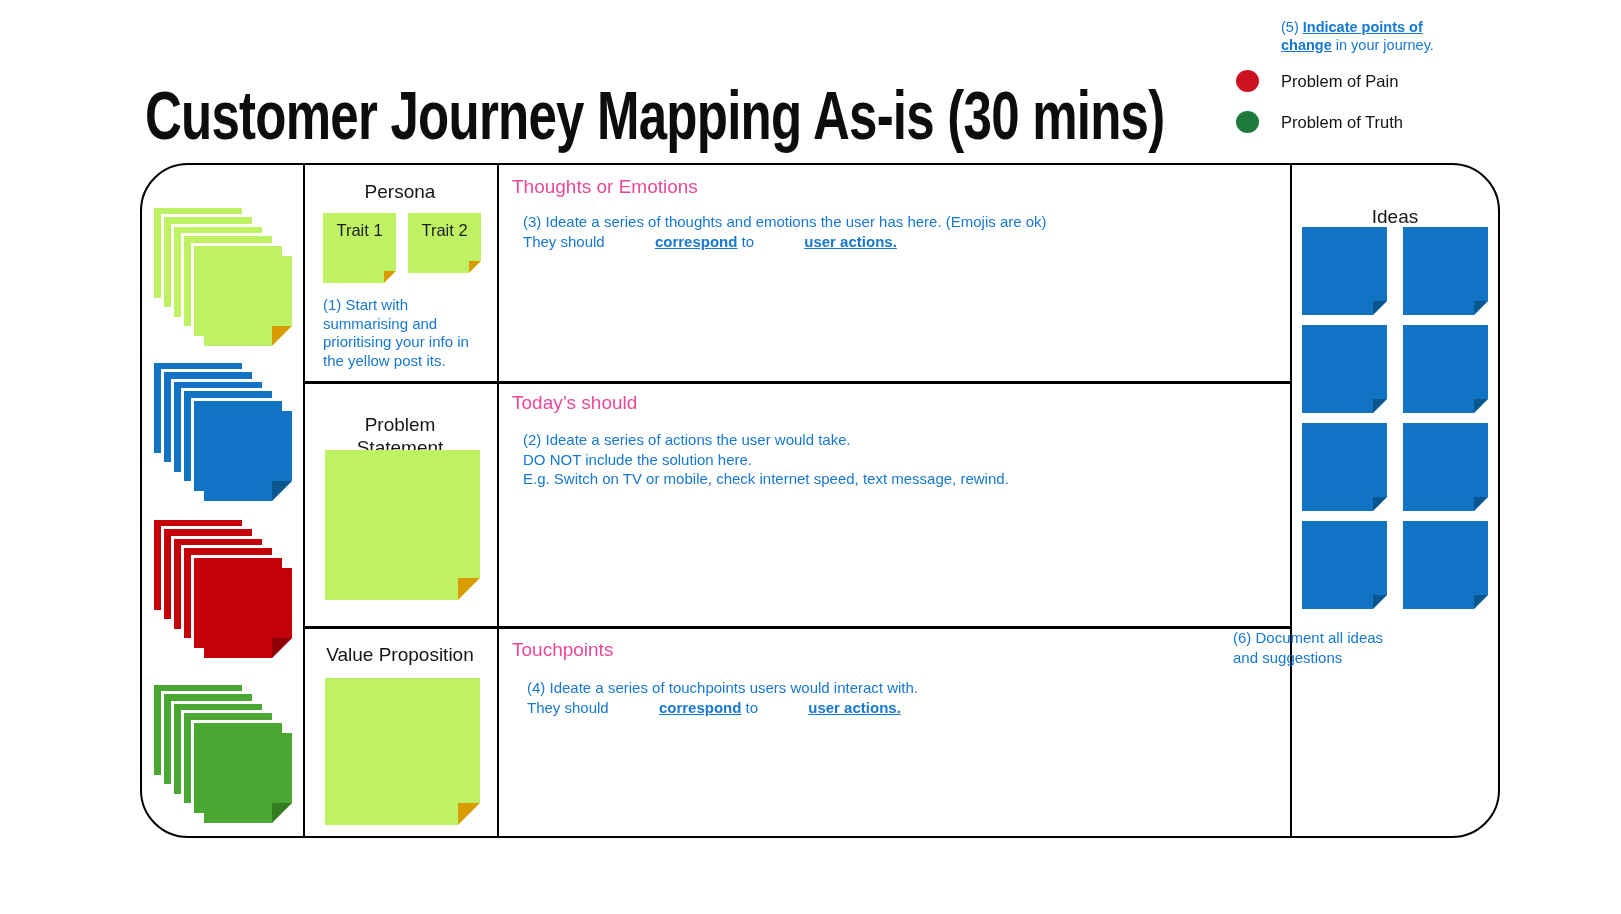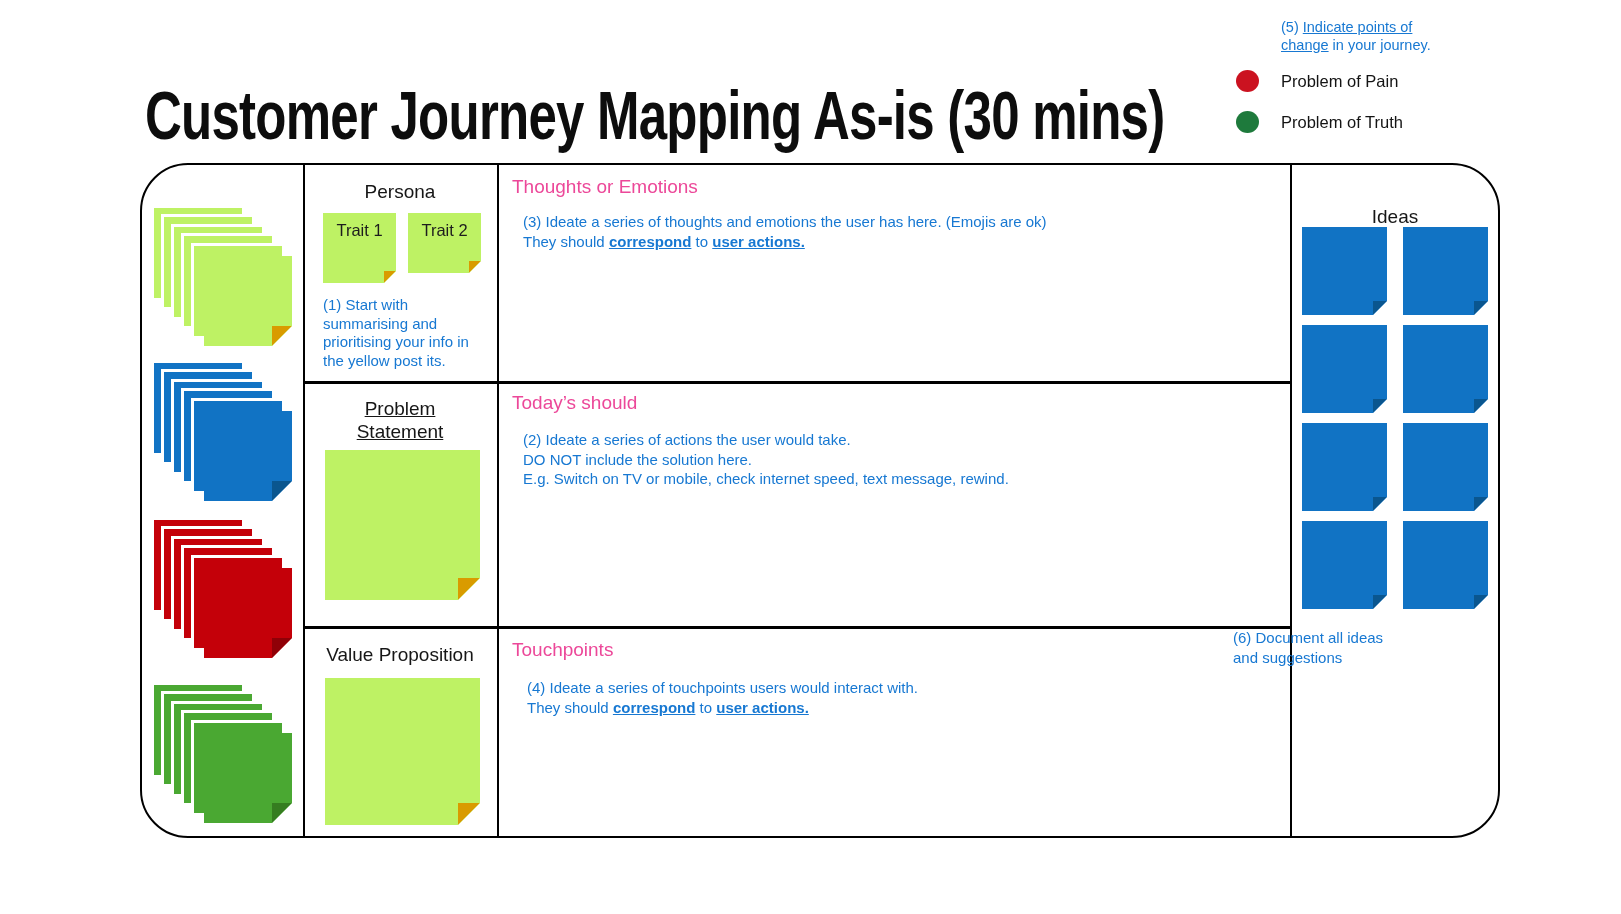--- a/index.html
+++ b/index.html
@@ -7,21 +7,21 @@
               font-family:"Liberation Sans", sans-serif; }
 
   
   .title { position:absolute; left:145px; top:78px; font-size:68px; line-height:74px;
            font-weight:700; letter-spacing:-1px; color:#0d0d0d; white-space:nowrap;
            transform:scaleX(0.75); transform-origin:0 0; }
 
   
   .legend-note { position:absolute; left:1281px; top:18px; width:162px;
                  font-size:14.5px; line-height:18px; color:#1778d2; font-weight:500; }
-  .legend-note .em { font-weight:400; text-decoration:underline;text-align:center; }
+  .legend-note .em { font-weight:700; text-decoration:underline;text-align:center; }
   .legend-dot { position:absolute; left:1236px; width:23px; height:22px; border-radius:50%; }
   .dot-pain  { top:70px;  background:#cb1220; }
   .dot-truth { top:111px; background:#1e7a3c; }
   .legend-label { position:absolute; left:1281px; font-size:16.5px; color:#141414; }
   .lbl-pain  { top:72px; }
   .lbl-truth { top:113px; }
 
   
   .board { position:absolute; left:140px; top:163px; width:1360px; height:675px;
            border:2px solid #000; border-radius:48px; }
@@ -45,24 +45,24 @@
   
   .stack { position:absolute; width:140px; height:142px; }
   .sheet { position:absolute; width:88px; height:90px; box-shadow:0 0 0 3px #fff; }
   .stack .front { width:88px; height:90px; --cut:20px; box-shadow:0 0 0 3px #fff; }
 
   
   .col-heading { position:absolute; left:303px; width:194px; text-align:center;
                  font-size:19px; font-weight:500; color:#161616; line-height:23px; }
   .ideas-heading { position:absolute; left:1290px; width:210px; text-align:center;
                    font-size:19px; font-weight:500; color:#161616;margin-top:26px; }
-  .wrap120 { display:block; width:124px; margin:0 auto;text-decoration:underline; }
+  .wrap120 { display:block; width:124px; margin:16px auto; }
   .sec-heading { position:absolute; left:512px; font-size:19px; font-weight:500; color:#ec4899; }
   .blue-text { position:absolute; color:#1778d2; font-size:15px; line-height:19.5px; font-weight:500; }
-  .blue-text .em { font-weight:700; text-decoration:underline; }
+  .blue-text .em { font-weight:700; text-decoration:underline;margin-left:46px; }
   .trait-text span { display:block; width:52px; margin:7px auto 0; text-align:center;
                      font-size:16.5px; line-height:20px; color:#1d1d1d; font-weight:500; }
 
   
   .ideas-grid { position:absolute; left:1302px; top:227px; width:186px;
                 display:flex; flex-wrap:wrap; gap:10px 16px; }
   .idea-note { width:85px; height:88px; --cut:14px; }
 </style>
 </head>
 <body>

